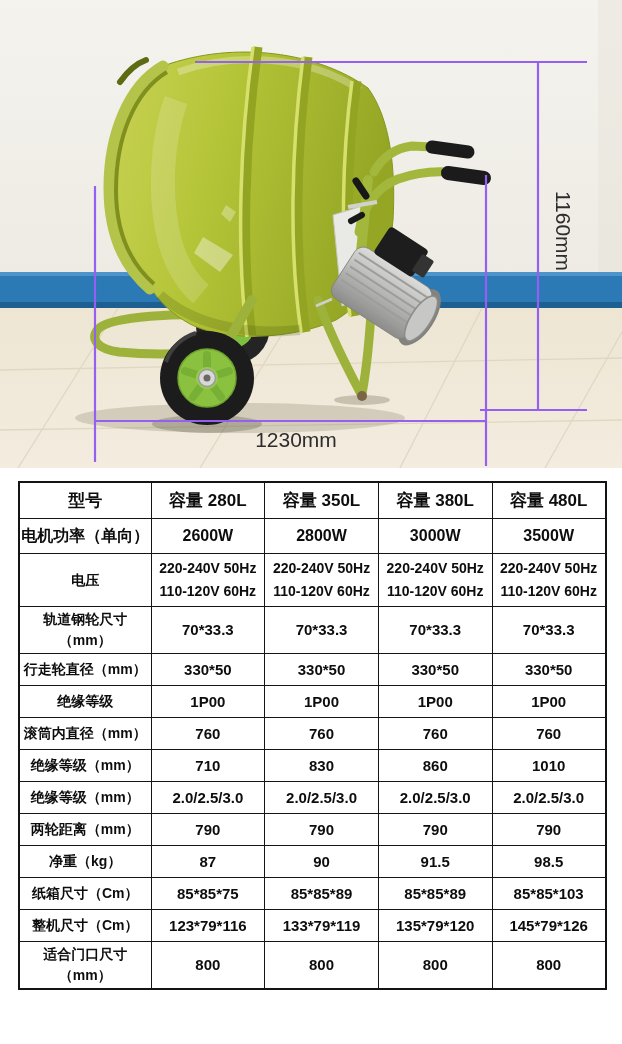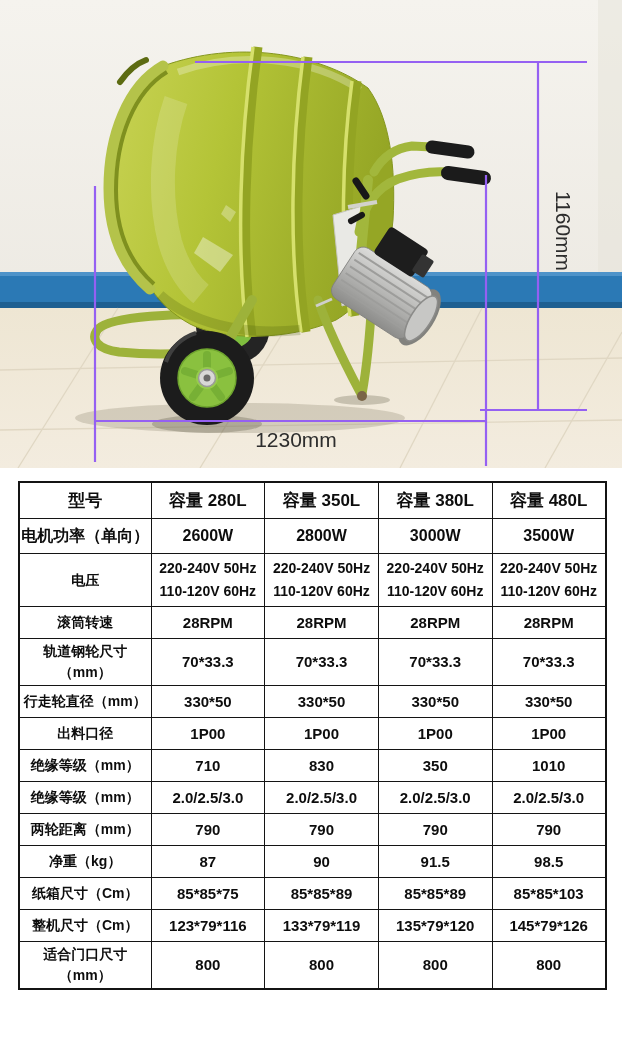--- a/index.html
+++ b/index.html
@@ -216,53 +216,53 @@
           <td class="two-line">220-240V 50Hz
 110-120V 60Hz</td>
           <td class="two-line">220-240V 50Hz
 110-120V 60Hz</td>
           <td class="two-line">220-240V 50Hz
 110-120V 60Hz</td>
           <td class="two-line">220-240V 50Hz
 110-120V 60Hz</td>
         </tr>
         <tr>
-          <th scope="row">滚筒转速</th>
-          <td>28RPM</td>
-          <td>28RPM</td>
-          <td>28RPM</td>
-          <td>28RPM</td>
-        </tr>
-        <tr>
           <th scope="row">轨道钢轮尺寸
 （mm）</th>
           <td>70*33.3</td>
           <td>70*33.3</td>
           <td>70*33.3</td>
           <td>70*33.3</td>
         </tr>
         <tr>
           <th scope="row">行走轮直径（mm）</th>
           <td>330*50</td>
           <td>330*50</td>
           <td>330*50</td>
           <td>330*50</td>
         </tr>
         <tr>
-          <th scope="row">出料口径</th>
+          <th scope="row">绝缘等级</th>
           <td>1P00</td>
           <td>1P00</td>
           <td>1P00</td>
           <td>1P00</td>
         </tr>
         <tr>
+          <th scope="row">滚筒内直径（mm）</th>
+          <td>760</td>
+          <td>760</td>
+          <td>760</td>
+          <td>760</td>
+        </tr>
+        <tr>
           <th scope="row">绝缘等级（mm）</th>
           <td>710</td>
           <td>830</td>
-          <td>350</td>
+          <td>860</td>
           <td>1010</td>
         </tr>
         <tr>
           <th scope="row">绝缘等级（mm）</th>
           <td>2.0/2.5/3.0</td>
           <td>2.0/2.5/3.0</td>
           <td>2.0/2.5/3.0</td>
           <td>2.0/2.5/3.0</td>
         </tr>
         <tr>

